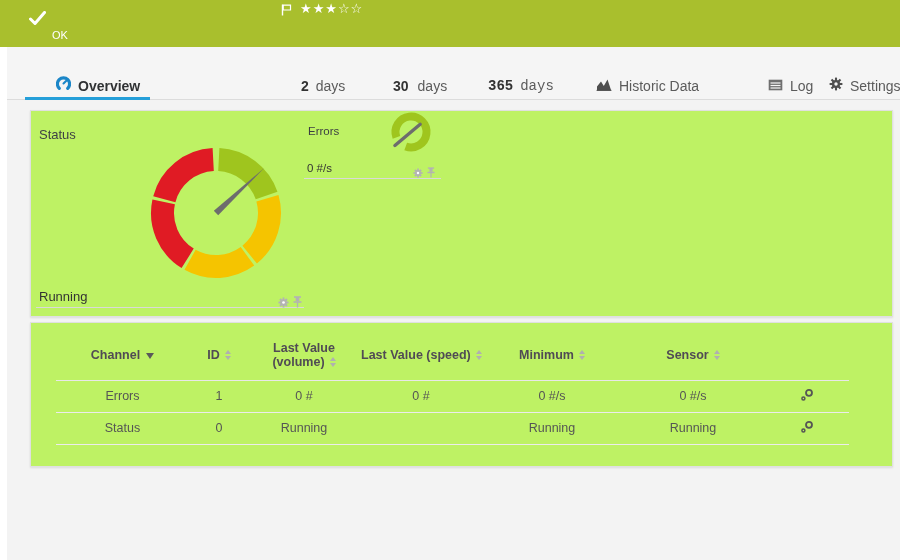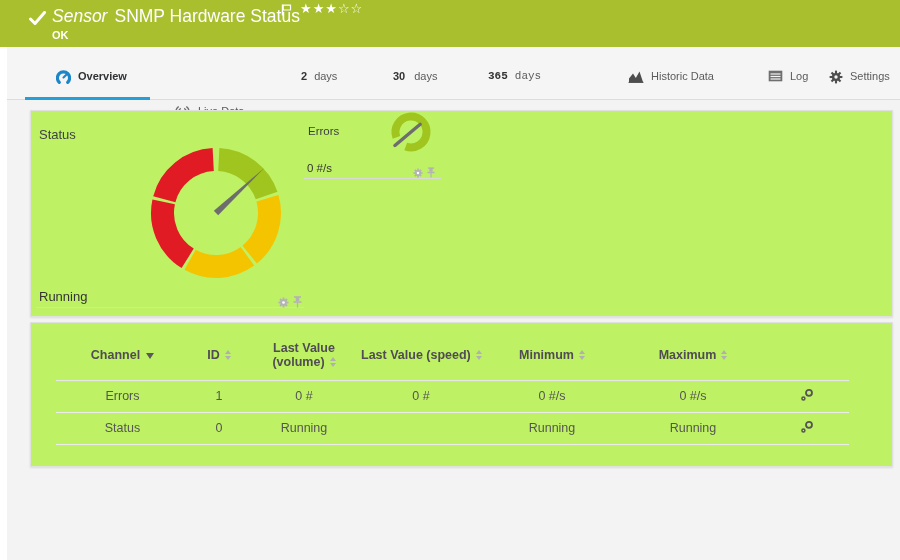--- a/index.html
+++ b/index.html
@@ -12,35 +12,35 @@
   
   .sensor-header{
     position:absolute;left:0;top:0;width:900px;height:47px;
     background:#a9bf2d;color:#fff;
   }
   .hdr-check{position:absolute;left:29px;top:11px;}
   .hdr-title{position:absolute;left:52px;top:6px;font-size:17.5px;color:#fff;white-space:nowrap;}
   .hdr-title .kind{font-style:italic;margin-right:7px;}
   .hdr-flag{position:absolute;left:281px;top:4px;}
   .hdr-stars{position:absolute;left:300px;top:1px;font-size:13px;letter-spacing:1px;color:#fff;}
-  .hdr-status{position:absolute;left:52px;top:29px;font-size:11px;font-weight:700;color:#fff;}
+  .hdr-status{position:absolute;left:52px;top:29px;font-size:11px;font-weight:400;color:#fff;}
   
   .tabbar{
     position:absolute;left:0;top:47px;width:900px;height:53px;
     background:#f5f5f5;border-bottom:1px solid #dcdcdc;box-sizing:border-box;
   }
   .tab{
-    position:absolute;top:23px;height:24px;display:flex;align-items:flex-start;gap:7px;
-    font-size:11px;color:#5b5b5b;cursor:pointer;white-space:nowrap;
+    position:absolute;top:23px;height:24px;display:flex;align-items:flex-end;gap:7px;
+    font-size:14px;color:#5b5b5b;cursor:pointer;white-space:nowrap;
   }
   .tab .num{font-weight:700;color:#333;}
   .tab.active .tab-label{color:#303234;font-weight:700;}
   .tab-underline{position:absolute;left:25px;top:50px;width:125px;height:3px;background:#259fd9;}
   .tab-overview{left:56px;} .tab-livedata{left:174px;margin-top:35px;} .tab-2days{left:301px;}
-  .tab-30days{left:393px;gap:9px;} .tab-365days{left:488px;font-family:Liberation Mono, monospace;} .tab-historic{left:628px;}
+  .tab-30days{left:393px;gap:9px;} .tab-365days{left:488px;font-family:Liberation Mono, monospace;} .tab-historic{left:596px;}
   .tab-log{left:736px;padding-left:32px;} .tab-settings{left:829px;}
   
   .card{
     position:absolute;left:30px;width:863px;background:#bef264;
     border:1px solid #e0e0e0;box-sizing:border-box;
     box-shadow:0 1px 2px rgba(0,0,0,0.10);
   }
   .card-gauges{top:110px;height:207px;}
   .card-table{top:322px;height:145px;}
   .panel-label{position:absolute;font-size:13px;color:#3f4145;}
@@ -89,23 +89,20 @@
 </style>
 </head>
 <body>
 
 <div class="sensor-header" style="background: rgb(169, 191, 45);">
   <span class="hdr-check">
     <svg width="17" height="15" viewBox="0 0 17 15">
         <polyline points="1.5,8 6,12.5 15.5,1.5" fill="none" stroke="#ffffff" stroke-width="3" stroke-linecap="round" stroke-linejoin="round"></polyline>
       </svg>
   </span>
-  <div class="hdr-title">
-    <span class="kind">Sensor</span><span>SNMP Hardware Status</span>
-  </div>
   <span class="hdr-flag icon-btn">
     <svg width="11" height="12" viewBox="0 0 11 12">
         <line x1="1.5" y1="0.5" x2="1.5" y2="11.5" stroke="#fff" stroke-width="1.4"></line>
         <path d="M2.2 1.2 H9.5 V6 H2.2 Z" fill="none" stroke="#fff" stroke-width="1.2"></path>
       </svg>
   </span>
   <div class="hdr-stars"><span>★★★</span><span>☆☆</span></div>
   <div class="hdr-status">OK</div>
 </div>
 
@@ -272,21 +269,21 @@
               <i class="down"></i>
             </span></th>
         <th class="c-speed"><span>Last Value (speed)</span><span class="sort">
               <i class="up"></i>
               <i class="down"></i>
             </span></th>
         <th><span>Minimum</span><span class="sort">
               <i class="up"></i>
               <i class="down"></i>
             </span></th>
-        <th><span>Maximum</span><span class="sort">
+        <th><span>Sensor</span><span class="sort">
               <i class="up"></i>
               <i class="down"></i>
             </span></th>
         <th></th>
       </tr>
     </thead>
     <tbody>
       <tr>
         <td class="c-channel">Errors</td>
         <td class="c-id">1</td>

